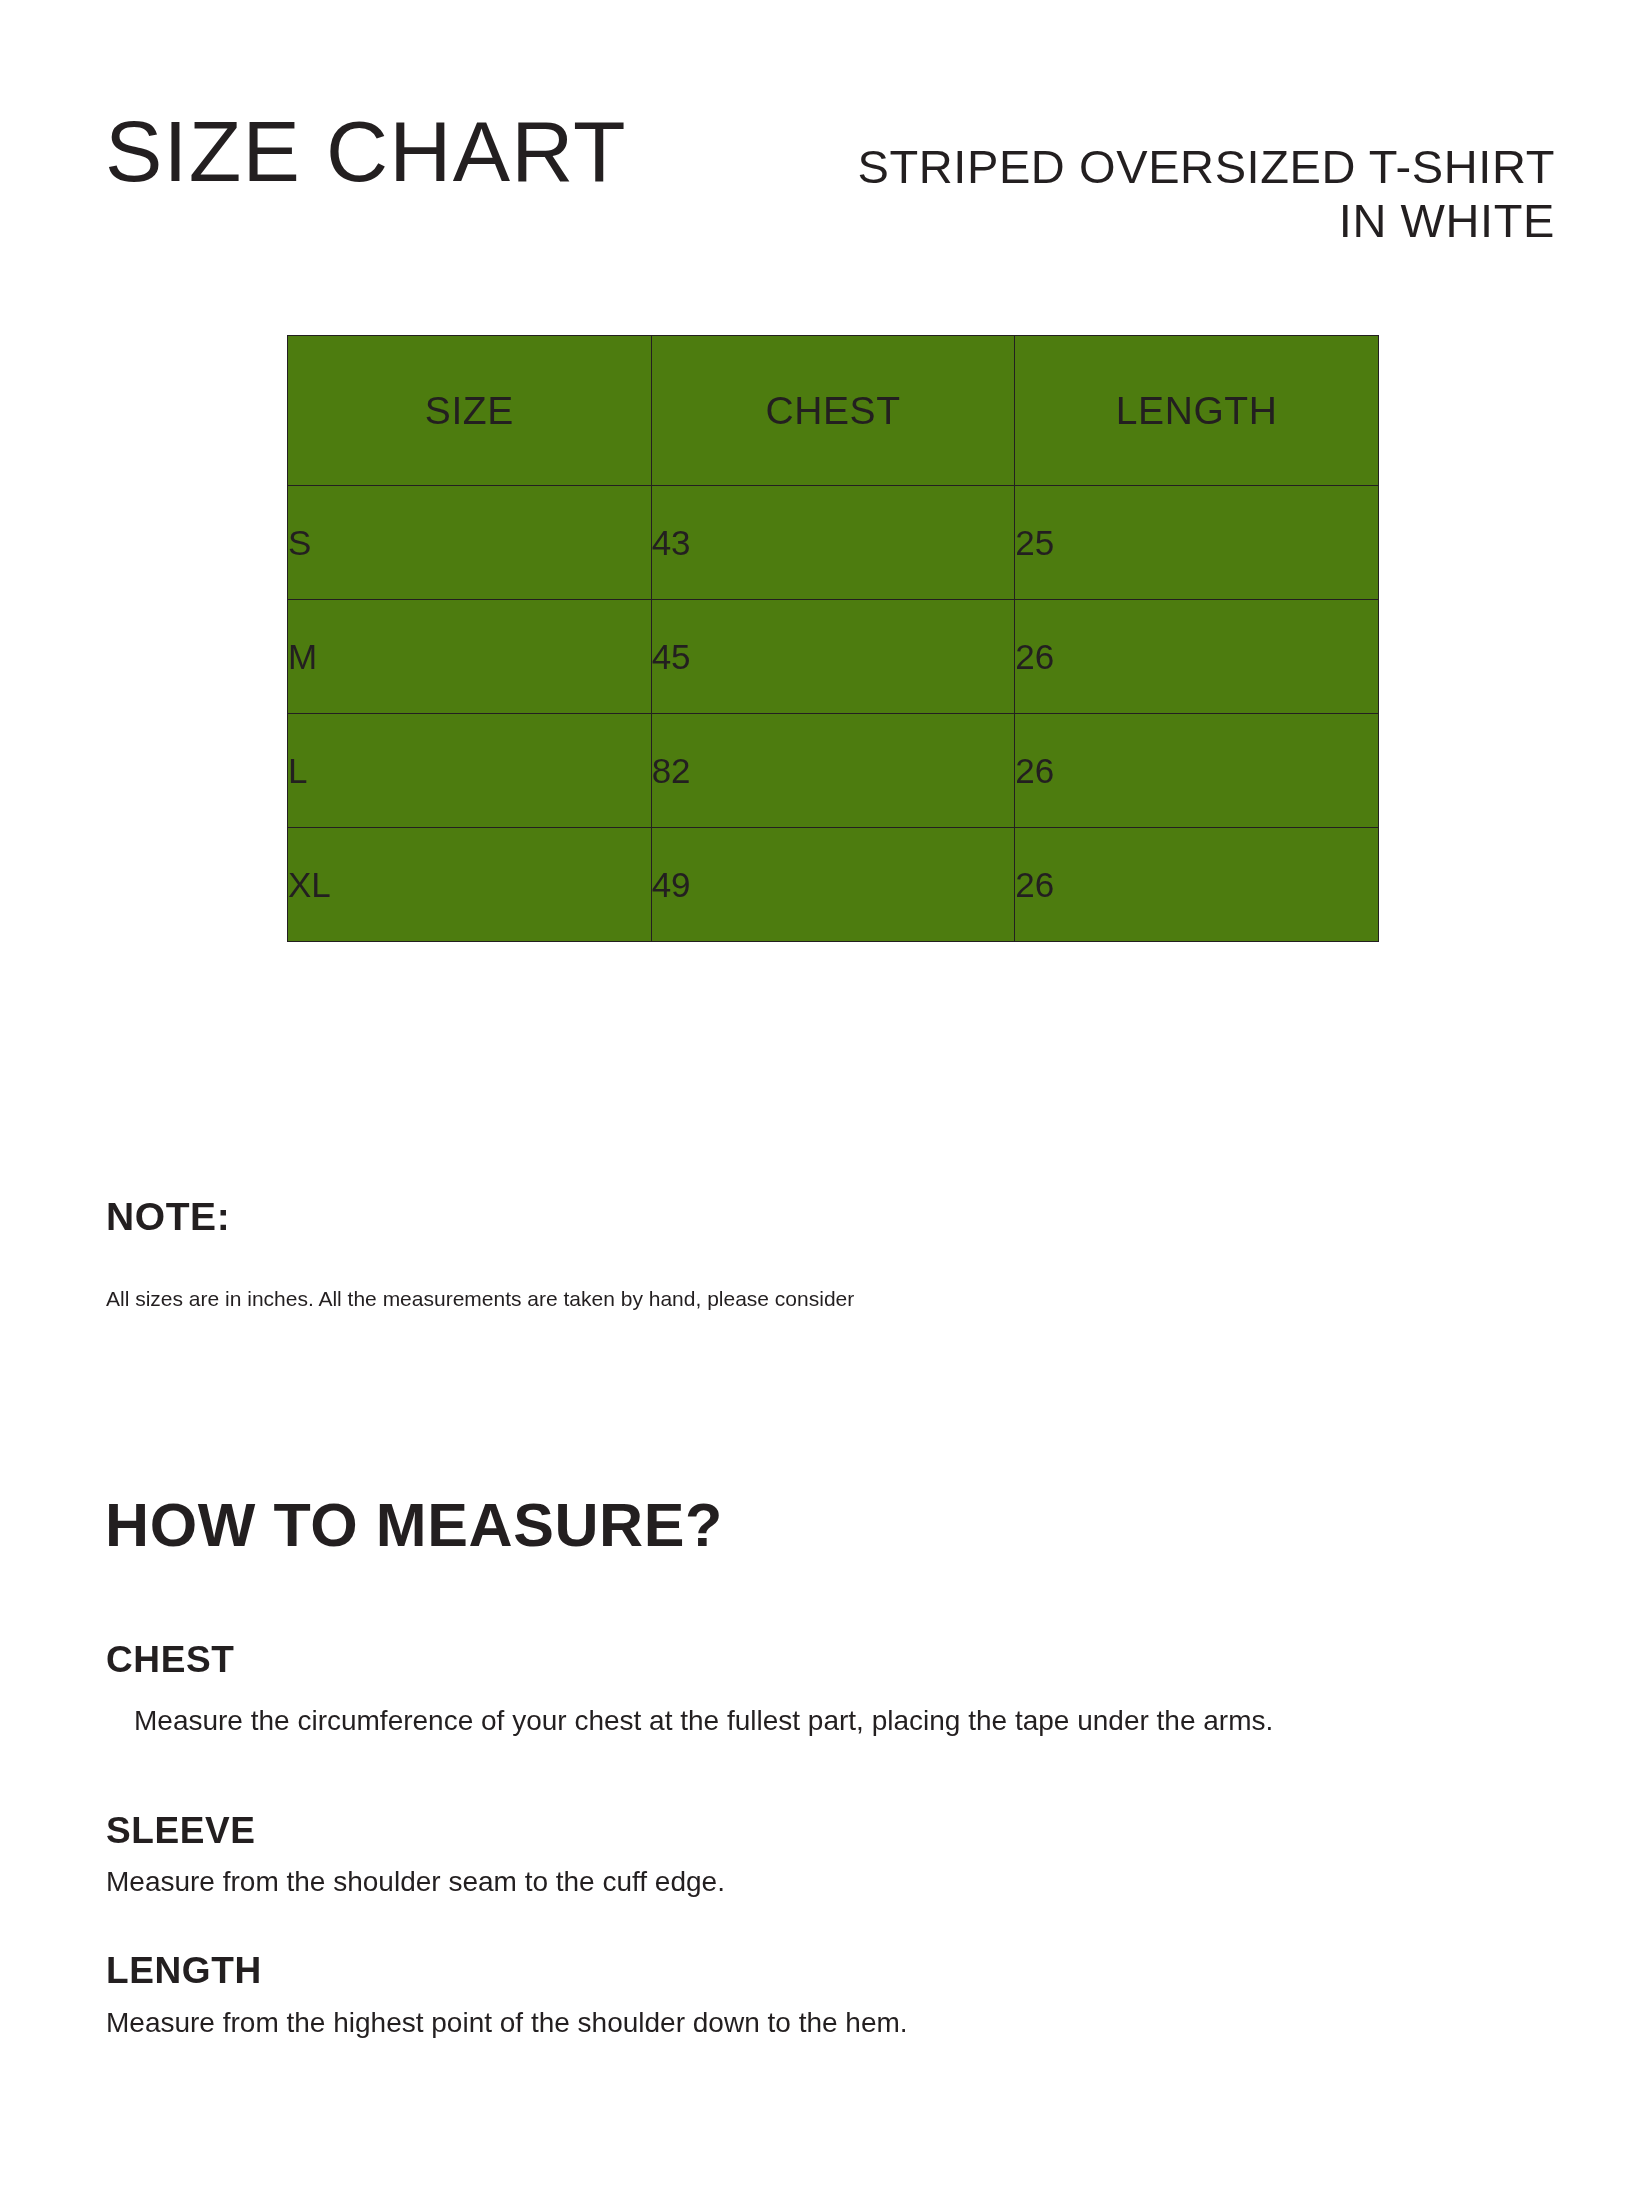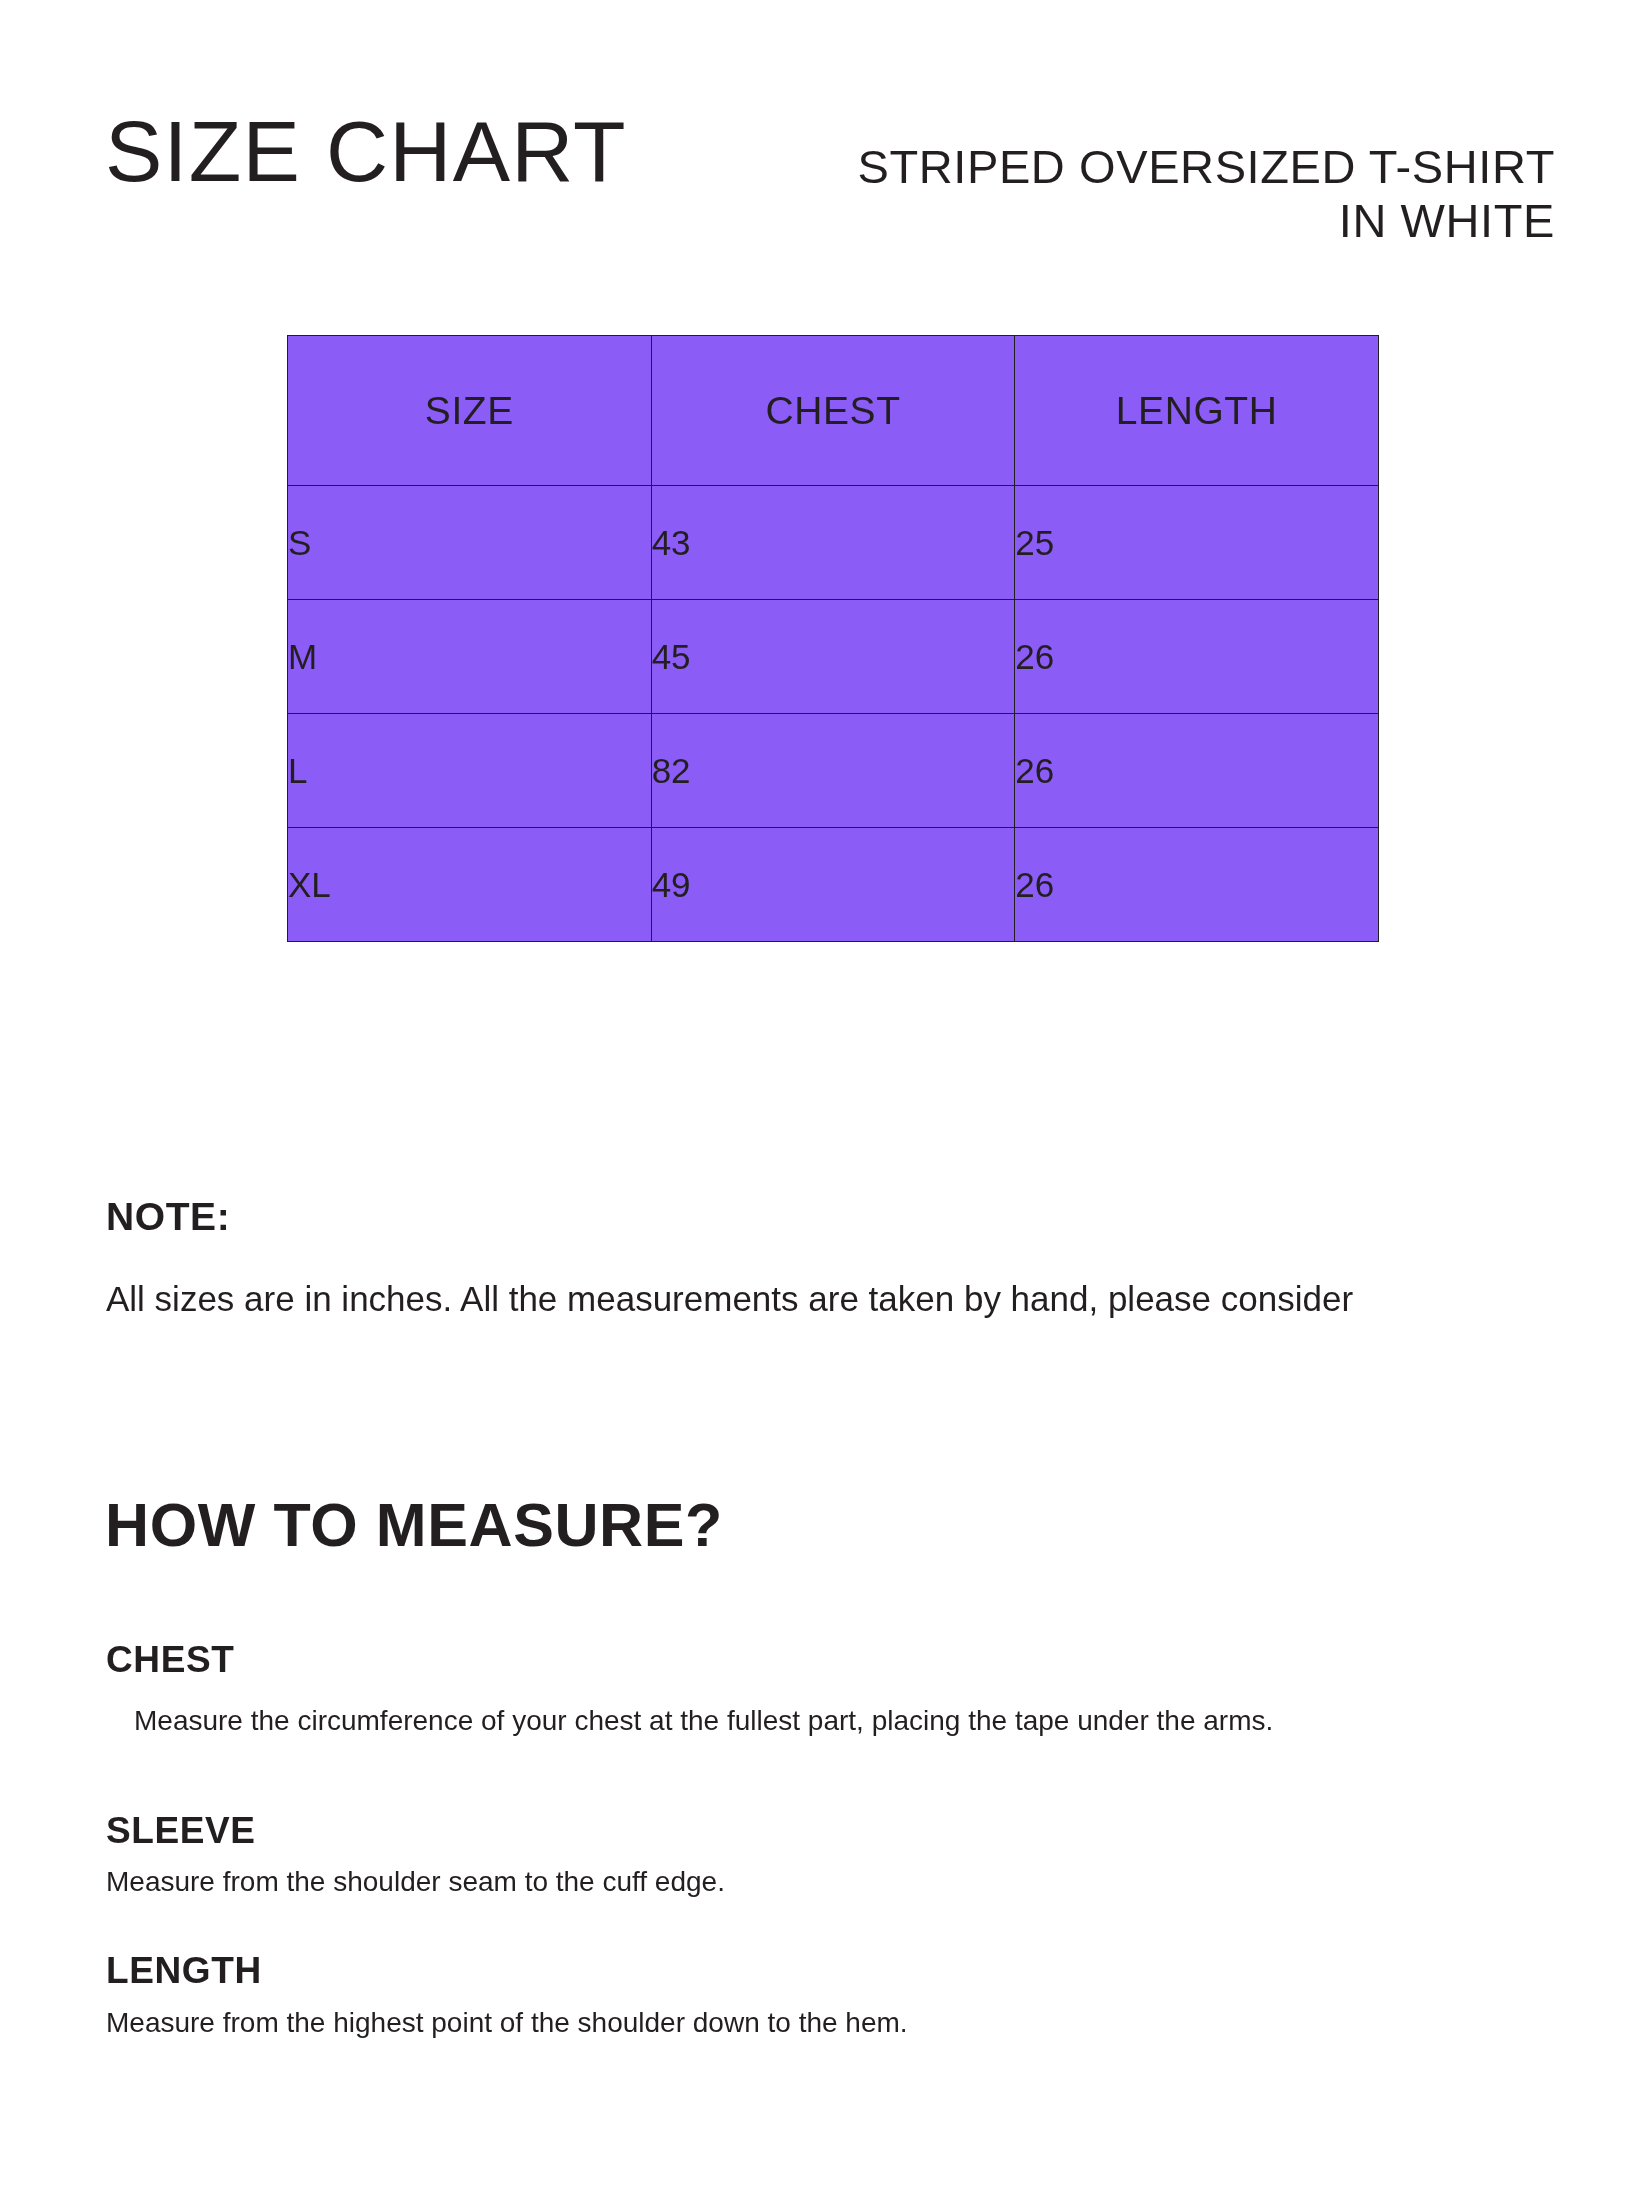--- a/index.html
+++ b/index.html
@@ -44,21 +44,21 @@
     top: 335px;
     width: 1092px;
     border-collapse: collapse;
     table-layout: fixed;
   }
   .size-table th,
   .size-table td {
     border: 1.8px solid #231f20;
     vertical-align: middle;
     font-weight: 400;
-    background: #8b5cf6;
+    background: #4d7c0f;
   }
   .size-table th {
     height: 150px;
     font-size: 39px;
     letter-spacing: 0.6px;
   }
   .size-table td {
     height: 114px;
     font-size: 35px;
   }
@@ -69,21 +69,21 @@
     left: 106px;
     top: 1195px;
     font-size: 39px;
     font-weight: 700;
     letter-spacing: 0.6px;
   }
   .note-body {
     position: absolute;
     left: 106px;
     top: 1279px;
-    font-size: 35px;
+    font-size: 21px;
     font-weight: 400;
     line-height: 40px;
   }
 
   
   .htm-heading {
     position: absolute;
     left: 105px;
     top: 1490px;
     font-size: 61px;

